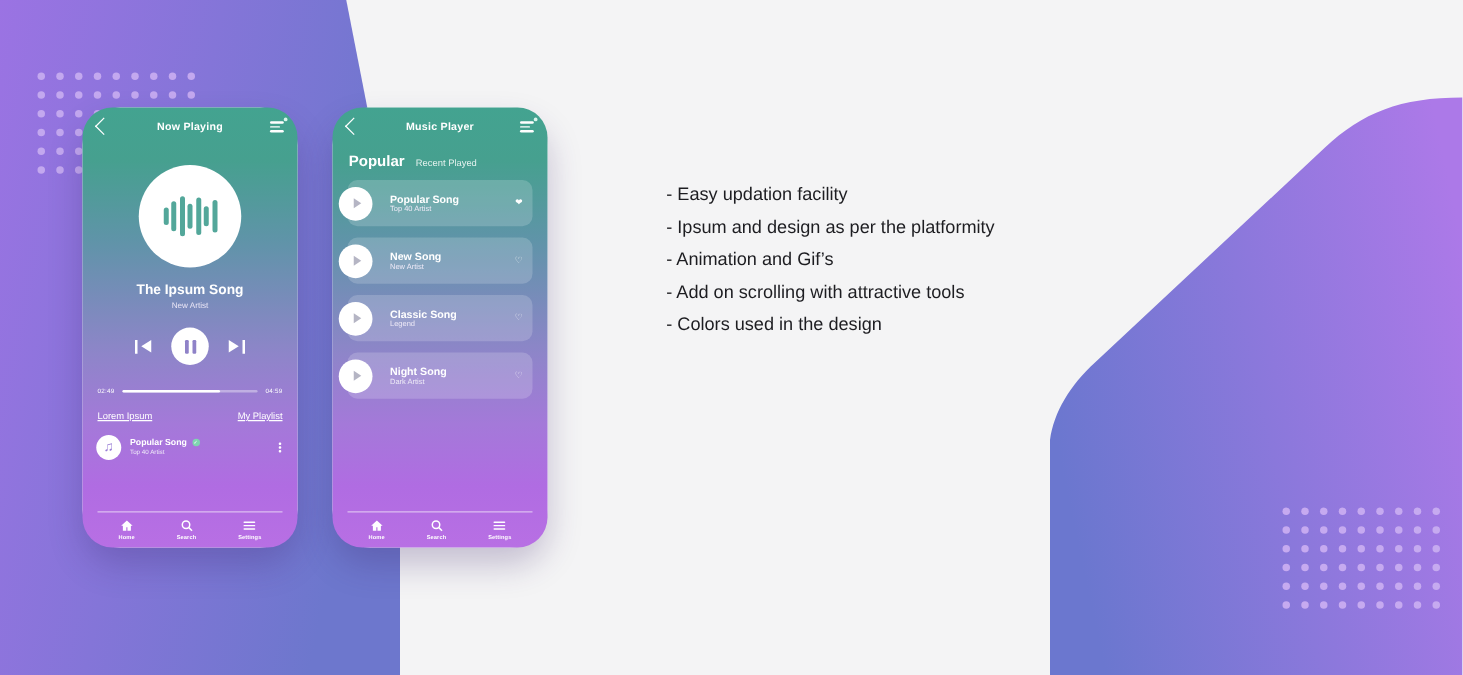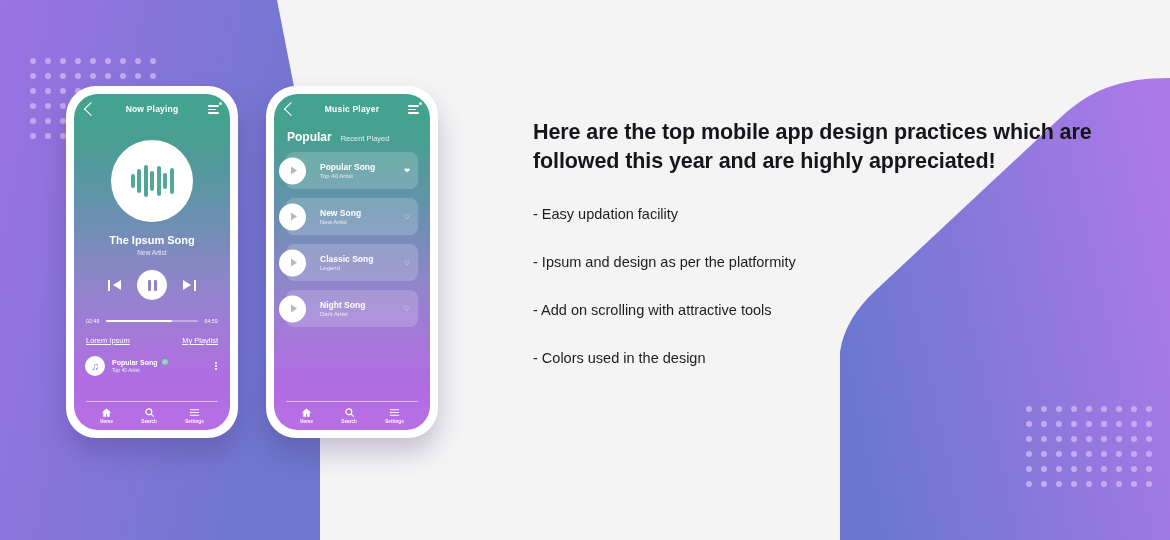--- a/index.html
+++ b/index.html
@@ -21,21 +21,20 @@
   #dots-left  { left:30px; top:58px;  grid-template-columns:repeat(9,15px); grid-template-rows:repeat(6,15px); }
   #dots-right { left:1026px; top:406px; grid-template-columns:repeat(9,15px); grid-template-rows:repeat(6,15px); }
   #dots-left .dot  { width:6px; height:6px; background:#c3a8ef; }
   #dots-right .dot { width:6px; height:6px; background:#c6aaf0; }
 
   
   .phone {
     position:absolute; z-index:3;
     background:#ffffff;
     border-radius:30px;
-    padding:8px;
     box-shadow:0 14px 26px rgba(60,40,110,.26);
   }
   #phone-now-playing { left:66px; top:86px;  width:172px; height:352px; }
   #phone-music-list  { left:266px; top:86px; width:172px; height:352px; }
 
   .screen {
     width:100%; height:100%;
     border-radius:24px;
     overflow:hidden;
     position:relative;
@@ -164,21 +163,21 @@
   .nav-item .lbl { font-size:4.5px; font-weight:bold; letter-spacing:.1px; }
   .nav-ico { width:11px; height:11px; display:flex; align-items:center; justify-content:center; }
   .nav-ico svg { display:block; }
 
   
   .content { position:absolute; left:533px; top:118px; z-index:4; width:580px; }
   .headline {
     font-size:21.5px; font-weight:bold; color:#16161a;
     line-height:1.36; letter-spacing:-.1px;
   }
-  .bullets { margin-top:30px; display:flex; flex-direction:column; gap:32px; }
+  .bullets { margin-top:30px; display:flex; flex-direction:column; gap:10px; }
   .bullet { font-size:14.5px; color:#1d1d21; }
 </style>
 </head>
 <body>
 
 <div class="bg">
   <svg viewBox="0 0 1170 540" xmlns="http://www.w3.org/2000/svg">
     <defs>
       <linearGradient id="gradLeft" x1="0" y1="0" x2="1" y2="0.35">
         <stop offset="0" stop-color="#9b73e3"></stop>
@@ -504,20 +503,20 @@
             </svg>
         </span>
         <span class="lbl">Settings</span>
       </div>
     </div>
 
   </div>
 </div>
 
 <div class="content">
-  <div class="headline">Here are the top mobile app design practices which are followed this year and are highly appreciated!</div>
   <div class="bullets">
     <div class="bullet">- Easy updation facility</div>
     <div class="bullet">- Ipsum and design as per the platformity</div>
+    <div class="bullet">- Animation and Gif’s</div>
     <div class="bullet">- Add on scrolling with attractive tools</div>
     <div class="bullet">- Colors used in the design</div>
   </div>
 </div>
 
 </body></html>

